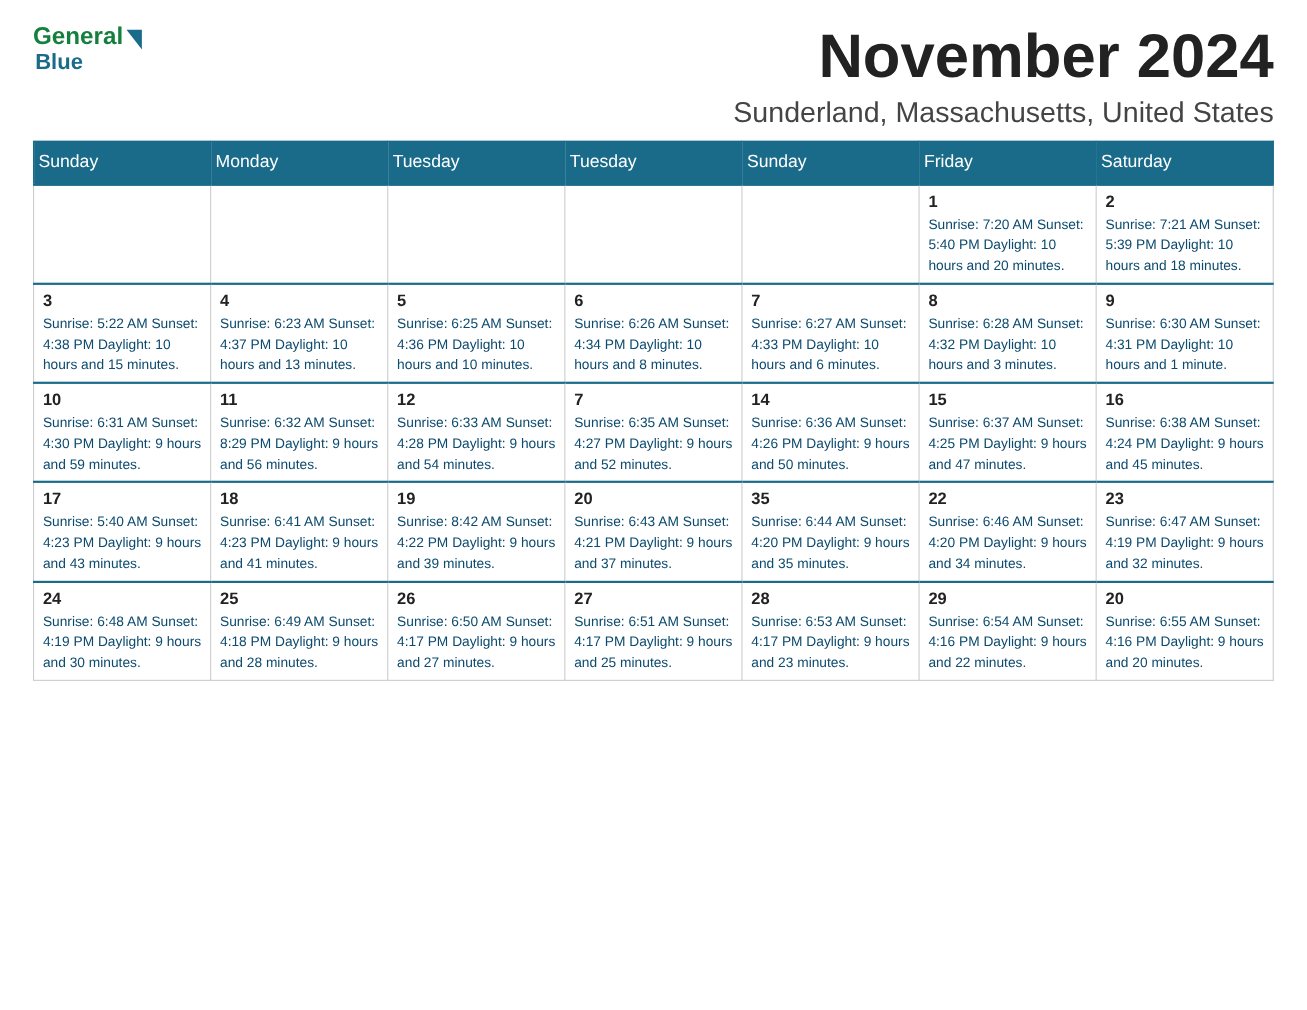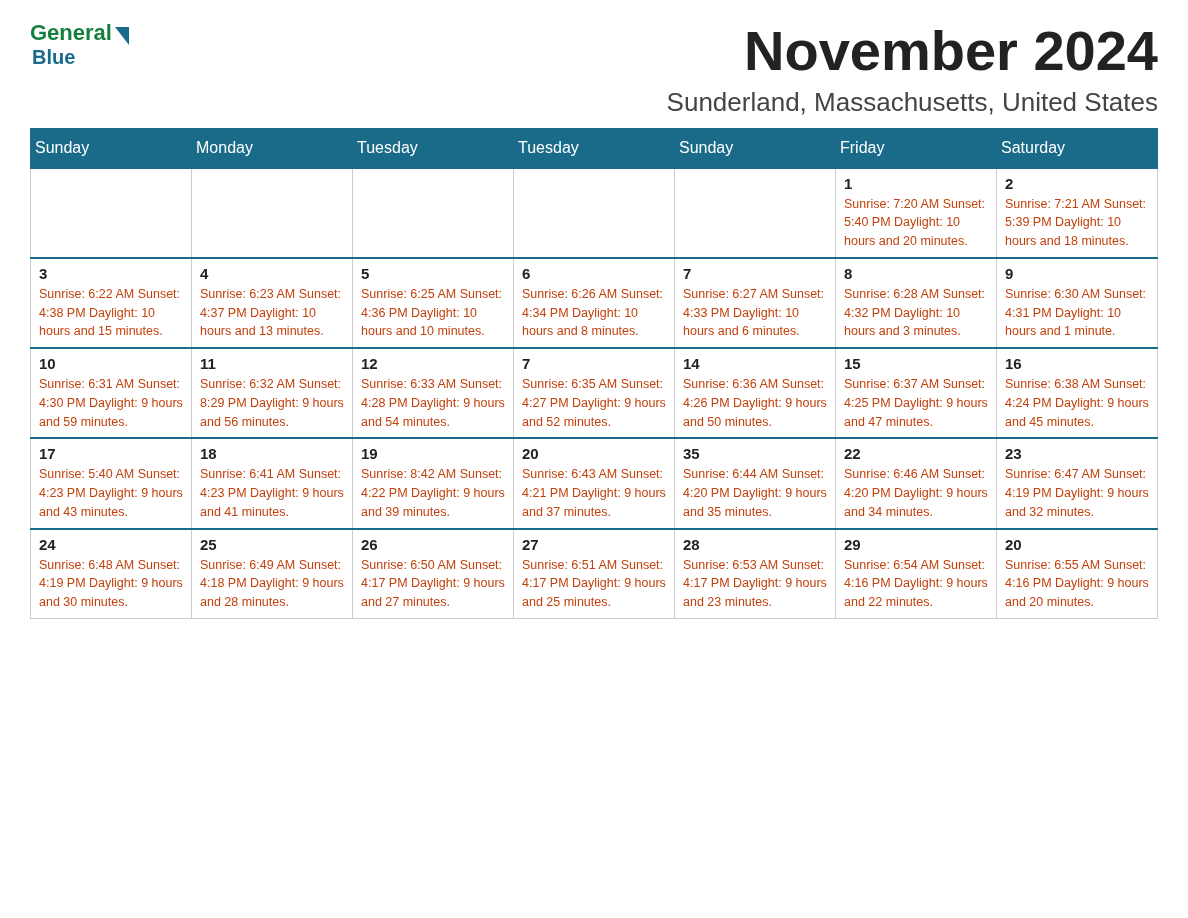--- a/index.html
+++ b/index.html
@@ -89,21 +89,21 @@
     .day-number {
       font-size: 15px;
       font-weight: bold;
       color: #222;
       display: block;
       margin-bottom: 3px;
     }
     .day-info {
       font-size: 12.5px;
       line-height: 1.5;
-      color: #c2410c;
+      color: #0c4a6e;
     }
     .empty-cell {
       background: #f5f5f5;
     }
   </style>
 </head>
 <body>
 
 <div class="header">
   <div class="logo">
@@ -149,21 +149,21 @@
           <span class="day-number">2</span>
           <div class="day-info">Sunrise: 7:21 AM
 Sunset: 5:39 PM
 Daylight: 10 hours
 and 18 minutes.</div>
         </td>
       </tr>
       <tr class="week-row">
         <td>
           <span class="day-number">3</span>
-          <div class="day-info">Sunrise: 6:22 AM
+          <div class="day-info">Sunrise: 5:22 AM
 Sunset: 4:38 PM
 Daylight: 10 hours
 and 15 minutes.</div>
         </td>
         <td>
           <span class="day-number">4</span>
           <div class="day-info">Sunrise: 6:23 AM
 Sunset: 4:37 PM
 Daylight: 10 hours
 and 13 minutes.</div>

